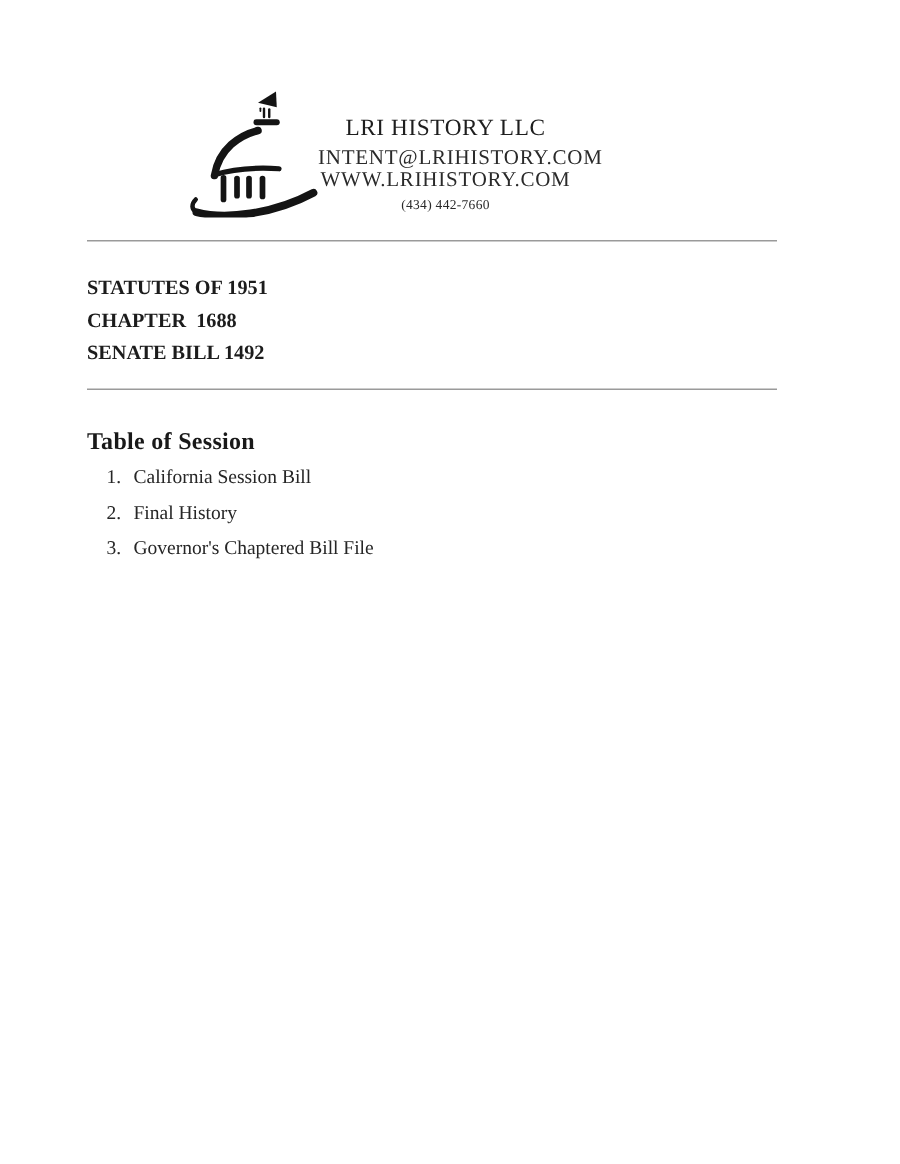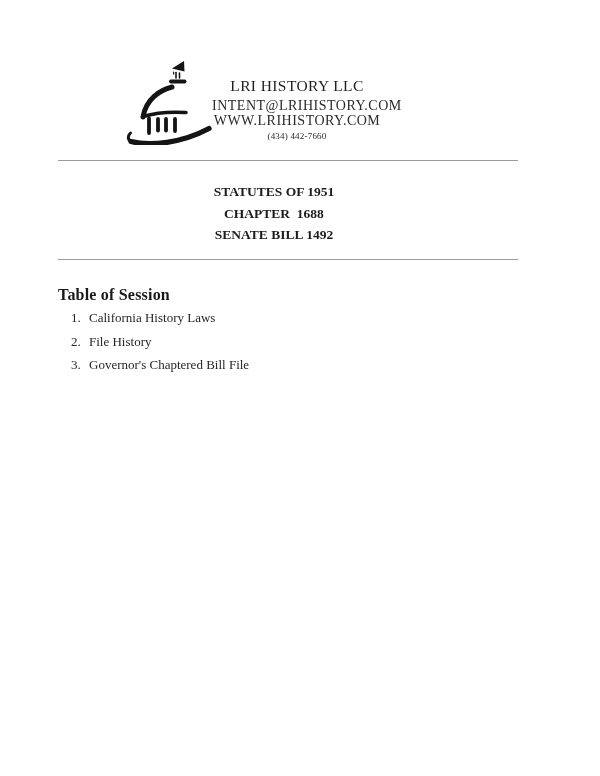--- a/index.html
+++ b/index.html
@@ -32,21 +32,21 @@
   .rule{
     position:absolute;left:58px;width:460px;height:1px;
     background:#9a9a9a;border:none;margin:0;
   }
   .rule-top{top:160px;}
   .rule-bottom{top:259px;}
 
   
   .ref-block{
     position:absolute;top:181px;left:58px;width:432px;
-    text-align:center;font-weight:bold;
+    text-align:left;font-weight:bold;
     font-size:13.5px;line-height:21.5px;
     color:#1c1c1c;
   }
   .ref-line{white-space:pre;}
 
   
   .toc-title{
     position:absolute;top:273px;left:58px;
     font-size:16px;font-weight:bold;color:#191919;
     letter-spacing:0.2px;
@@ -106,25 +106,25 @@
     <div class="ref-line">SENATE BILL 1492</div>
   </div>
 
   <div class="rule rule-bottom"></div>
 
   <section>
     <h2 class="toc-title">Table of Session</h2>
     <ol class="toc-list">
       <li class="toc-item">
         <span class="toc-num">1.</span>
-        <span>California History Laws</span>
+        <span>California Session Bill</span>
       </li>
       <li class="toc-item">
         <span class="toc-num">2.</span>
-        <span>File History</span>
+        <span>Final History</span>
       </li>
       <li class="toc-item">
         <span class="toc-num">3.</span>
         <span>Governor's Chaptered Bill File</span>
       </li>
     </ol>
   </section>
 
 </div>
 

